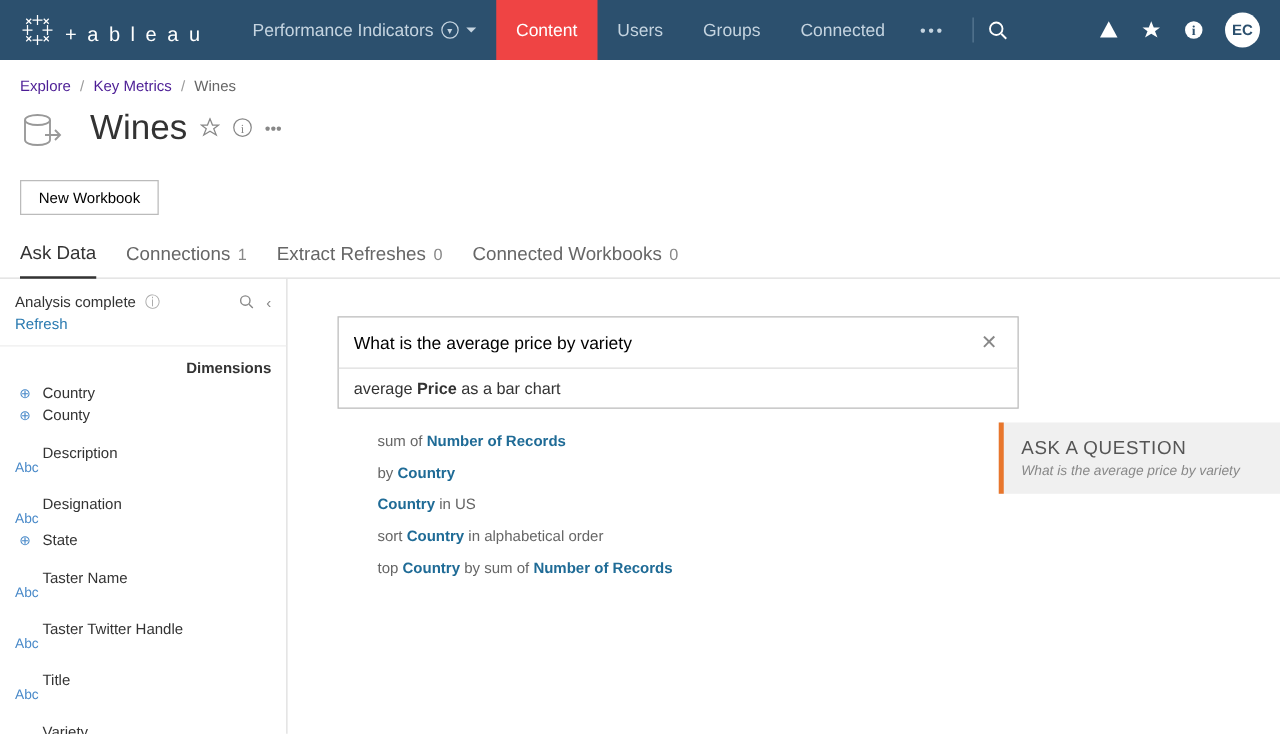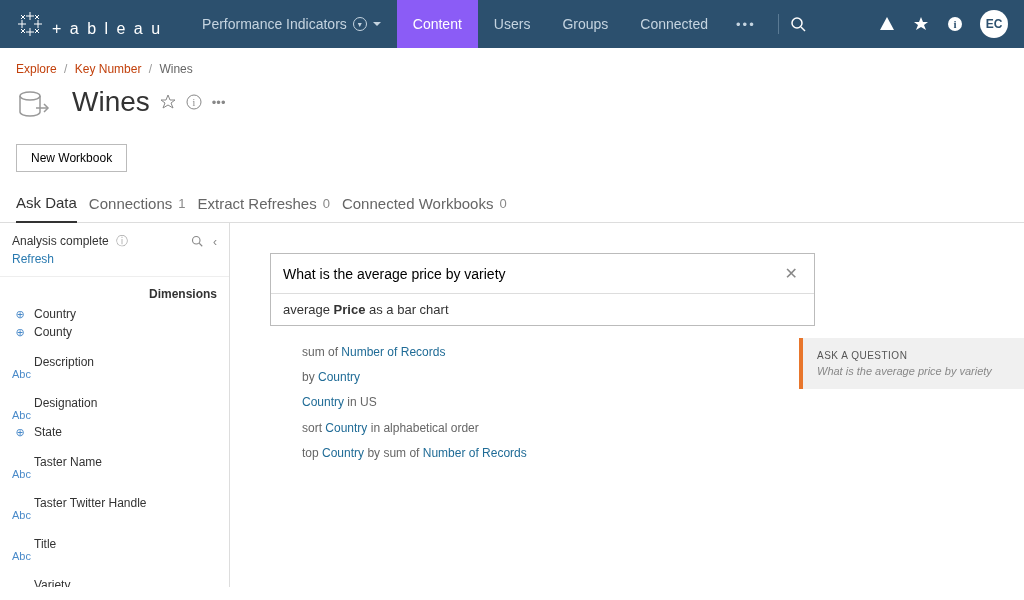--- a/index.html
+++ b/index.html
@@ -6,45 +6,45 @@
   body { font-family: -apple-system, BlinkMacSystemFont, "Segoe UI", Arial, sans-serif; font-size: 13px; color: #333; background: #fff; width: 1024px; height: 600px; overflow: hidden; }
   
   .topbar { background: #2c506e; height: 48px; display: flex; align-items: center; padding: 0 16px; color: #c5d4e0; }
   .logo { display: flex; align-items: flex-end; gap: 8px; margin-right: 24px; color: #fff; }
   .logo-mark { width: 28px; height: 28px; position: relative; }
   .logo-text { font-size: 16px; letter-spacing: 2px; font-weight: 300; }
   .nav-items { display: flex; align-items: center; height: 100%; }
   .nav-item { padding: 0 16px; height: 100%; display: flex; align-items: center; cursor: pointer; font-size: 14px; }
   .nav-item.dropdown::after { content: ""; width: 0; height: 0; border-left: 4px solid transparent; border-right: 4px solid transparent; border-top: 4px solid #c5d4e0; margin-left: 6px; display:inline-block; }
   .nav-item.dropdown .circ { width:14px;height:14px;border:1px solid #c5d4e0;border-radius:50%;margin-left:6px;display:inline-flex;align-items:center;justify-content:center;font-size:8px;}
-  .nav-item.active { background: #8b5cf6; color: #fff; font-weight: 500; }
+  .nav-item.active { background: #ef4444; color: #fff; font-weight: 500; }
   .nav-more { padding: 0 12px; cursor:pointer; letter-spacing:2px; }
   .nav-divider { width:1px; height:20px; background:#5a7a94; margin:0 10px; }
   .topbar-right { margin-left: auto; display: flex; align-items: center; gap: 16px; }
   .top-icon { width: 18px; height: 18px; cursor: pointer; color:#fff; display:flex; align-items:center; justify-content:center; }
   .avatar { width: 28px; height: 28px; border-radius: 50%; background: #fff; color: #2c506e; display: flex; align-items: center; justify-content: center; font-size: 12px; font-weight: 600; cursor:pointer; }
   
   .breadcrumb { padding: 14px 16px 10px; font-size: 12px; color: #666; }
-  .breadcrumb a { color: #c2410c; text-decoration: none; cursor:pointer; }
+  .breadcrumb a { color: #4c1d95; text-decoration: none; cursor:pointer; }
   .breadcrumb .sep { margin: 0 4px; color: #999; }
   
   .header-row { display: flex; align-items: flex-start; padding: 0 16px 12px; gap: 16px; }
   .ds-icon { width: 40px; height: 40px; }
   .title-block { }
   .title-line { display:flex; align-items:center; gap:10px; }
   .page-title { font-size: 28px; font-weight: 400; color: #333; }
   .title-icon { color:#888; cursor:pointer; }
   .meta-line { font-size: 12px; color: #666; margin-top: 4px; }
   .meta-line .owner-name { color:#2a7ab0; cursor:pointer; }
   .meta-line .gap { margin-left: 14px; }
   
   .action-row { padding: 6px 16px 14px; }
   .btn-outline { border: 1px solid #bbb; background: #fff; padding: 6px 14px; font-size: 12px; cursor: pointer; }
   
-  .tabs { display: flex; border-bottom: 1px solid #ddd; padding: 0 16px; gap: 12px; }
+  .tabs { display: flex; border-bottom: 1px solid #ddd; padding: 0 16px; gap: 24px; }
   .tab { padding: 8px 0 10px; font-size: 15px; color: #666; cursor: pointer; display:flex; align-items:center; gap:6px; }
   .tab.active { color: #333; font-weight:500; border-bottom: 2px solid #333; margin-bottom:-1px; }
   .tab-count { font-size: 13px; color: #888; }
   
   .workspace { display: flex; height: calc(600px - 48px - 40px - 70px - 40px - 38px); }
   .sidebar { width: 230px; border-right: 1px solid #ddd; overflow-y: auto; font-size: 12px; }
   .sb-status { padding: 10px 12px; border-bottom: 1px solid #eee; position:relative; }
   .sb-status-line { display:flex; align-items:center; justify-content:space-between; }
   .sb-status-text { color:#333; }
   .sb-status-icons { display:flex; gap:10px; color:#888; }
@@ -61,25 +61,25 @@
   .ask-box { border:1px solid #bbb; background:#fff; width: 545px; }
   .ask-input-row { display:flex; align-items:center; padding: 10px 12px; border-bottom:1px solid #ddd; }
   .ask-input-row input { border:none; outline:none; flex:1; font-size:14px; }
   .ask-clear { color:#888; cursor:pointer; font-size:16px; padding:0 4px; }
   .suggestion { padding: 8px 12px; font-size:13px; cursor:pointer; }
   .suggestion + .suggestion { border-top: 1px solid #eee; }
   .suggestion b { font-weight:600; }
   
   .sugg-list { margin-top: 14px; padding-left: 32px; font-size: 12px; line-height: 2.1; }
   .sugg-list .row { cursor:pointer; }
-  .fld { color:#1f6b96; font-weight:400; }
+  .fld { color:#1f6b96; font-weight:700; }
   .plain { color:#666; }
   
   .callout { position:absolute; right: 0px; top: 115px; width: 225px; background:#f0f0f0; border-left: 4px solid #e8762c; padding: 12px 14px; }
-  .callout-title { font-size: 10px; color:#555; letter-spacing:0.5px; margin-bottom:4px; }
+  .callout-title { font-size: 15px; color:#555; letter-spacing:0.5px; margin-bottom:4px; }
   .callout-sub { font-size: 11px; color:#888; font-style: italic; }
   
   svg { display:block; }
 </style>
 </head>
 <body>
 
 <div class="topbar">
   <div class="logo">
     <svg class="logo-mark" viewBox="0 0 28 28">
@@ -139,21 +139,21 @@
           <text x="8" y="12" text-anchor="middle" font-size="11" fill="#2c506e" font-family="serif" font-weight="bold">i</text>
         </svg>
       </div>
     <div class="avatar">EC</div>
   </div>
 </div>
 
 <div class="breadcrumb">
   <a>Explore</a>
   <span class="sep">/</span>
-  <a>Key Number</a>
+  <a>Key Metrics</a>
   <span class="sep">/</span>
   <span>Wines</span>
 </div>
 
 <div class="header-row">
   <svg class="ds-icon" viewBox="0 0 40 40">
     <ellipse cx="14" cy="10" rx="10" ry="4" fill="none" stroke="#999" stroke-width="1.5"></ellipse>
     <path d="M4 10 L4 26 A10 4 0 0 0 24 26 L24 10" fill="none" stroke="#999" stroke-width="1.5"></path>
     <path d="M20 22 L32 22" stroke="#999" stroke-width="1.5"></path>
     <path d="M28 18 L32 22 L28 26" fill="none" stroke="#999" stroke-width="1.5"></path>

